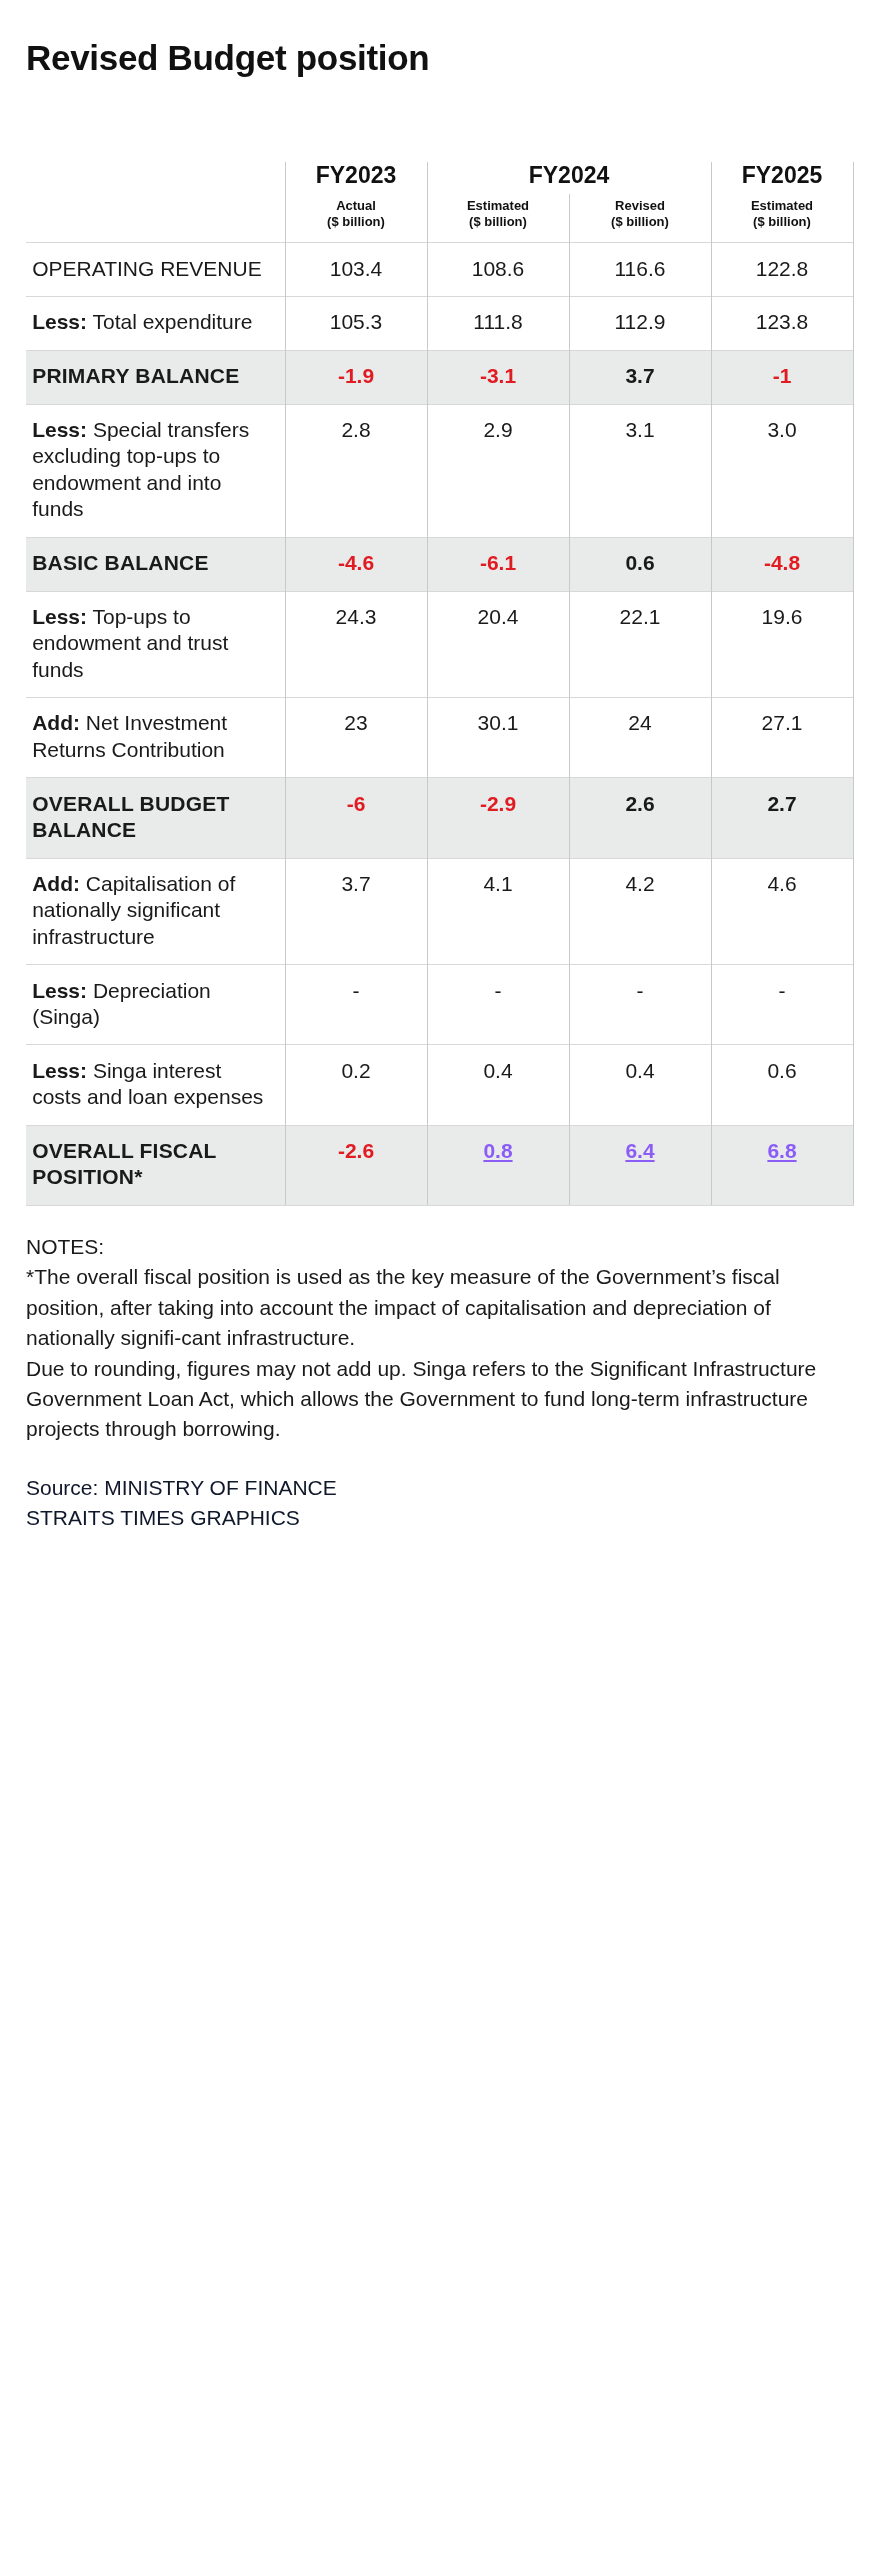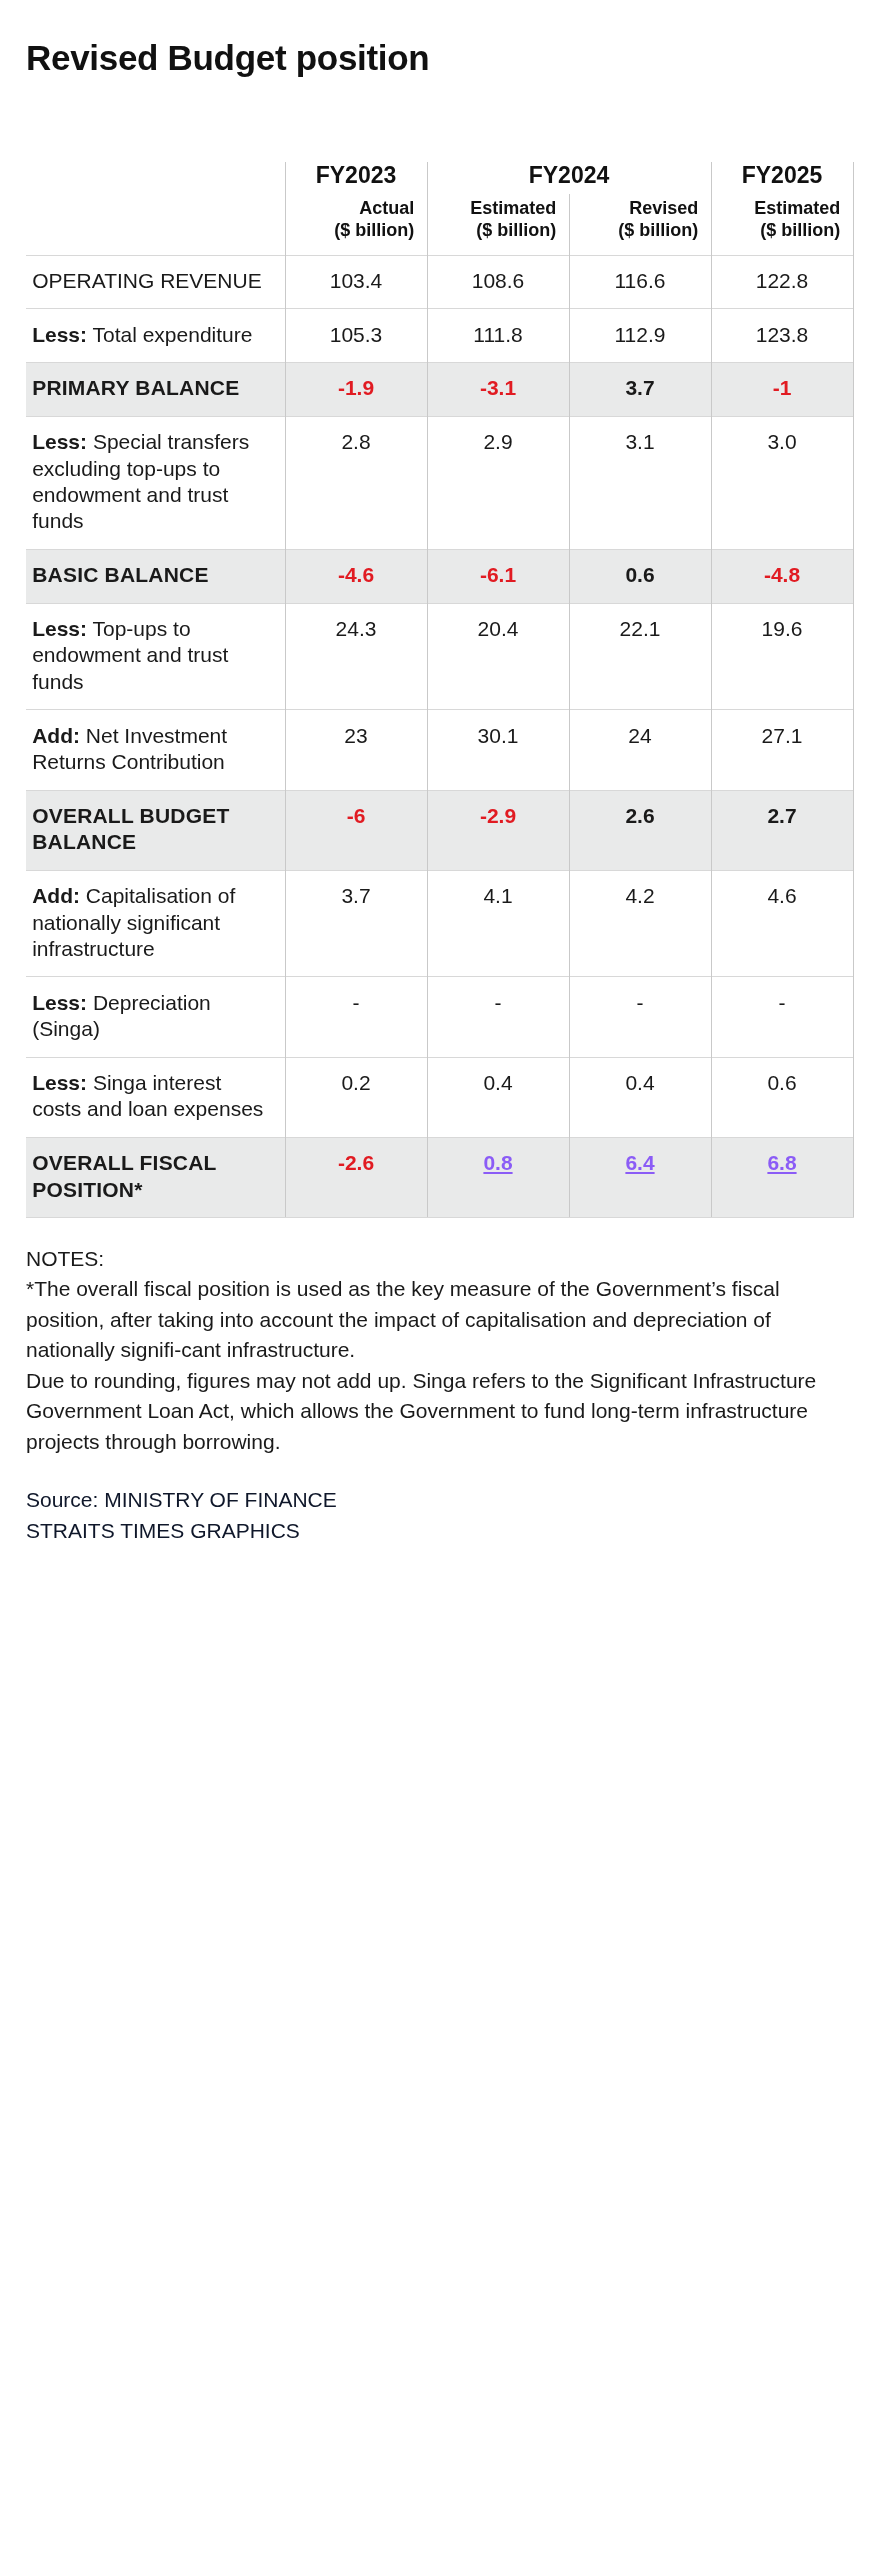--- a/index.html
+++ b/index.html
@@ -44,23 +44,23 @@
     vertical-align: bottom;
     text-align: center;
     font-weight: bold;
     font-size: 23px;
     color: #111;
   }
   .hdr-year td.label-cell { border: none; }
   .hdr-sub td {
     padding: 4.6px 12.3px 12.3px 12.3px;
     vertical-align: top;
-    text-align: right;
-    font-weight: bold;
-    font-size: 18px;
+    text-align: center;
+    font-weight: bold;
+    font-size: 13px;
     line-height: 1.22;
     color: #111;
   }
   .hdr-year td.year-cell { border-left: 1.5px solid #c9c9c9; }
   .hdr-year td.year-cell.last { border-right: 1.5px solid #c9c9c9; margin-top: 24px; }
   .hdr-sub td.sub-cell { border-left: 1.5px solid #c9c9c9; }
   .hdr-sub td.sub-cell.last { border-right: 1.5px solid #c9c9c9; }
 
   tbody tr td {
     padding: 12.3px 12.3px 14px 12.3px;
@@ -173,21 +173,21 @@
 
         <tr class="shaded">
           <td class="lbl"><span>PRIMARY BALANCE</span></td>
           <td class="num neg">-1.9</td>
           <td class="num neg">-3.1</td>
           <td class="num plain">3.7</td>
           <td class="num neg last">-1</td>
         </tr>
 
         <tr>
-          <td class="lbl"><b class="lead">Less:</b><span> Special transfers excluding top-ups to endowment and trust funds</span></td>
+          <td class="lbl"><b class="lead">Less:</b><span> Special transfers excluding top-ups to endowment and into funds</span></td>
           <td class="num plain">2.8</td>
           <td class="num plain">2.9</td>
           <td class="num plain">3.1</td>
           <td class="num plain last">3.0</td>
         </tr>
 
         <tr class="shaded">
           <td class="lbl"><span>BASIC BALANCE</span></td>
           <td class="num neg">-4.6</td>
           <td class="num neg">-6.1</td>

